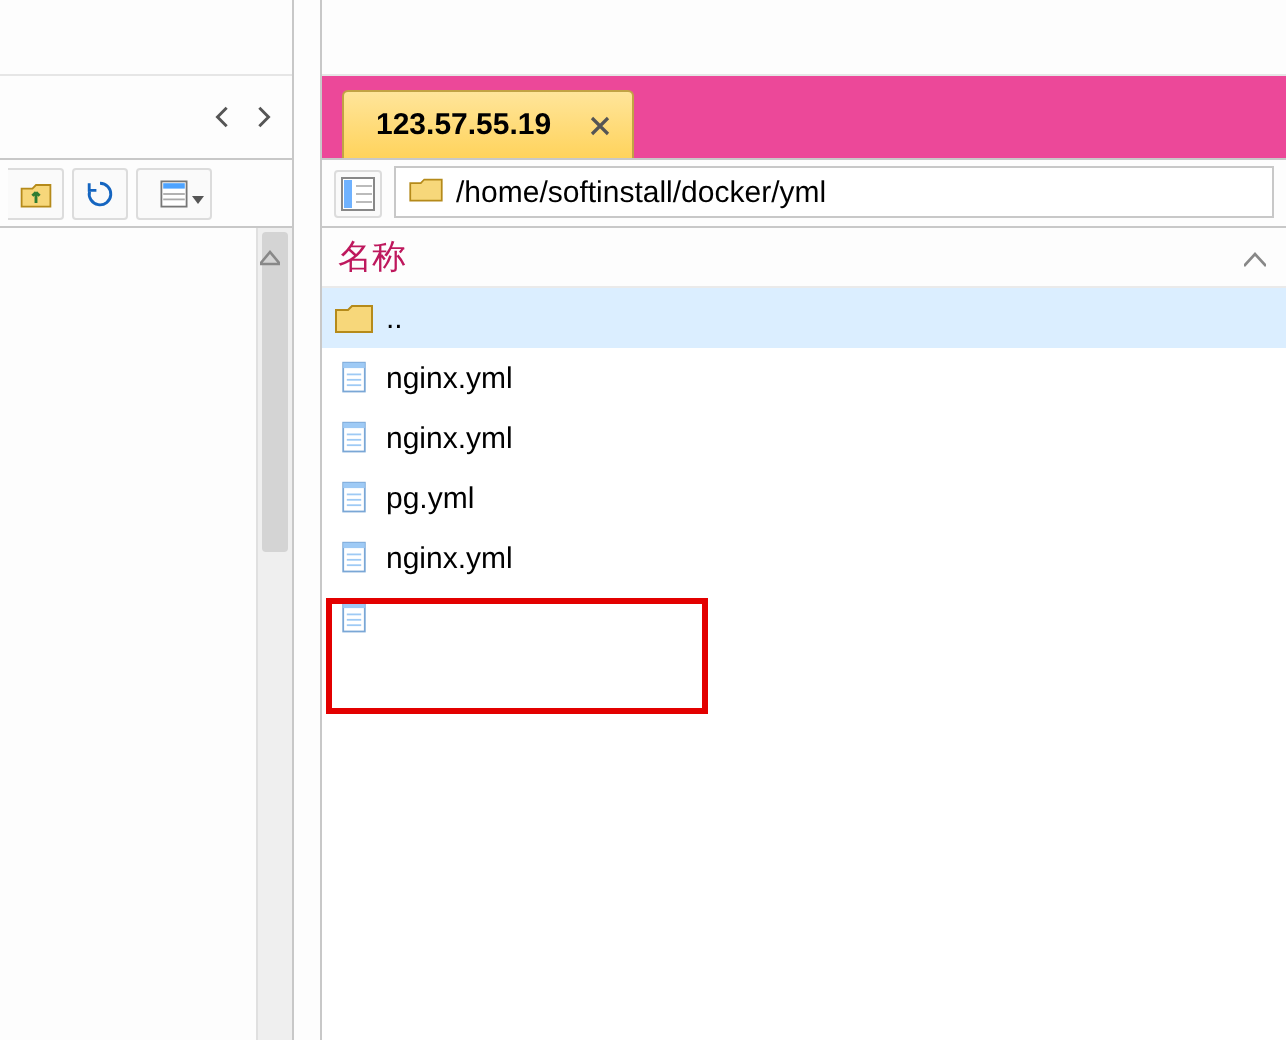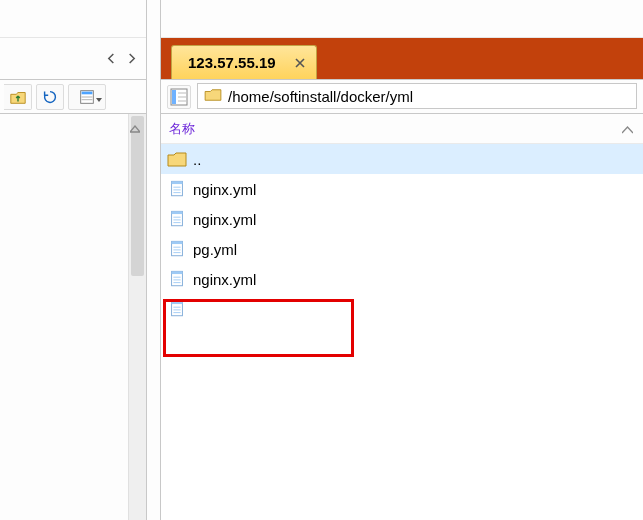--- a/index.html
+++ b/index.html
@@ -30,34 +30,34 @@
   .left-scroll .thumb { margin: 2px; height: 160px; background: #d4d4d4; border-radius: 2px; }
 
   
   .mid-gutter { width: 13px; height: 100%; background: #fdfdfd; }
 
   
   .right-panel { flex: 1; height: 100%; display: flex; flex-direction: column; border-left: 1px solid #c8c8c8; }
 
   .right-top-white { height: 38px; border-bottom: 1px solid #e6e6e6; background: #fdfdfd; }
 
-  .tabbar { height: 42px; background: #c2410c; border-bottom: 1px solid #c8c8c8; display: flex; align-items: flex-end; padding-left: 10px; }
+  .tabbar { height: 42px; background: #ec4899; border-bottom: 1px solid #c8c8c8; display: flex; align-items: flex-end; padding-left: 10px; }
   .tab { position: relative; height: 34px; padding: 0 40px 0 16px; display: flex; align-items: center; gap: 10px; font-size: 15px; font-weight: bold; color: #000; background: linear-gradient(to bottom, #ffe59a 0%, #ffd35c 100%); border: 1px solid #c2a344; border-bottom: none; border-top-left-radius: 3px; border-top-right-radius: 3px; }
   .tab .close { position: absolute; right: 10px; top: 50%; transform: translateY(-50%); width: 12px; height: 12px; display: flex; align-items: center; justify-content: center; color: #555; }
   .tab .close svg { width: 10px; height: 10px; }
 
   .pathbar { height: 34px; background: #fdfdfd; display: flex; align-items: flex-end; padding: 4px 6px; gap: 6px; border-bottom: 1px solid #c8c8c8; }
   .pathbar .icon-btn { width: 24px; height: 24px; display: flex; align-items: center; justify-content: center; border: 1px solid #dcdcdc; border-radius: 2px; background: #fafafa; }
   .pathbar .icon-btn svg { width: 18px; height: 18px; }
   .pathbar .path-input { flex: 1; height: 26px; border: 1px solid #c8c8c8; background: #fff; display: flex; align-items: center; padding: 0 6px; gap: 6px; }
   .pathbar .path-input .folder-ico svg { width: 18px; height: 14px; }
   .pathbar .path-input .path-text { font-size: 15px; color: #000; white-space: nowrap; overflow: hidden; }
 
   .listhead { height: 30px; background: #fdfdfd; border-bottom: 1px solid #eaeaea; display: flex; align-items: center; padding-left: 8px; position: relative; }
-  .listhead .col-name { font-size: 13px; color: #6d28d9; text-align: center; }
+  .listhead .col-name { font-size: 17px; color: #be185d; text-align: center; }
   .listhead .sort-caret { position: absolute; right: 10px; top: 50%; transform: translateY(-50%); }
   .listhead .sort-caret svg { width: 11px; height: 8px; }
 
   .listbody { flex: 1; background: #fff; position: relative; overflow: hidden; }
   .row { height: 30px; display: flex; align-items: center; padding-left: 6px; gap: 6px; }
   .row.selected { background: #dbeeff; }
   .row .ico { width: 20px; height: 20px; display: flex; align-items: center; justify-content: center; }
   .row .ico svg { width: 20px; height: 18px; }
   .row .fname { font-size: 15px; color: #000; }
   .highlight-box { position: absolute; border: 3px solid #e30000; pointer-events: none; }

